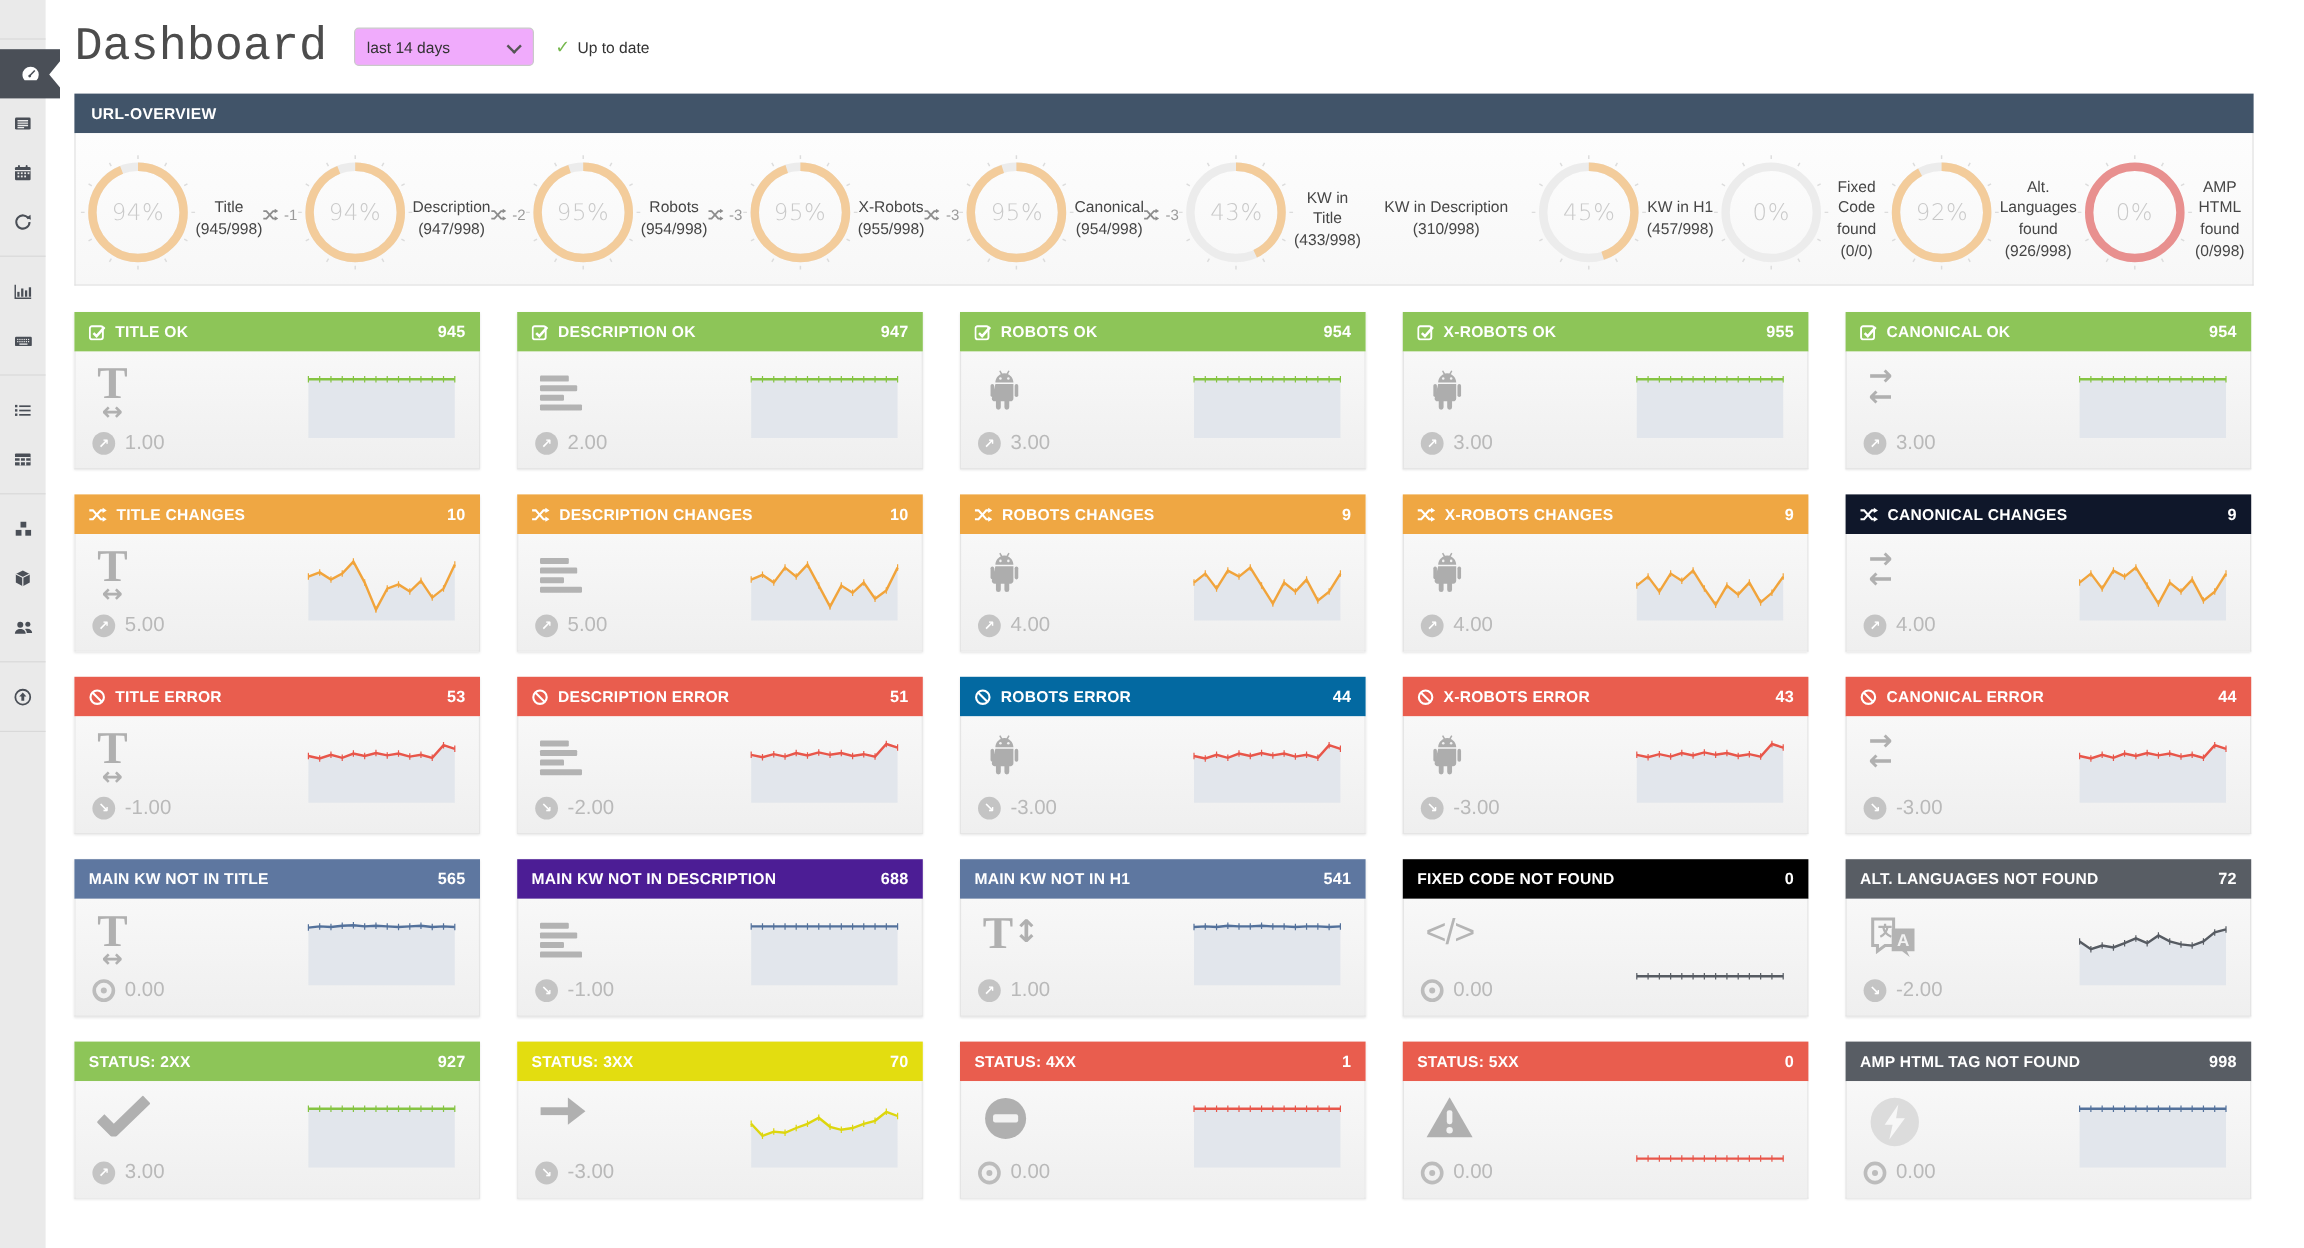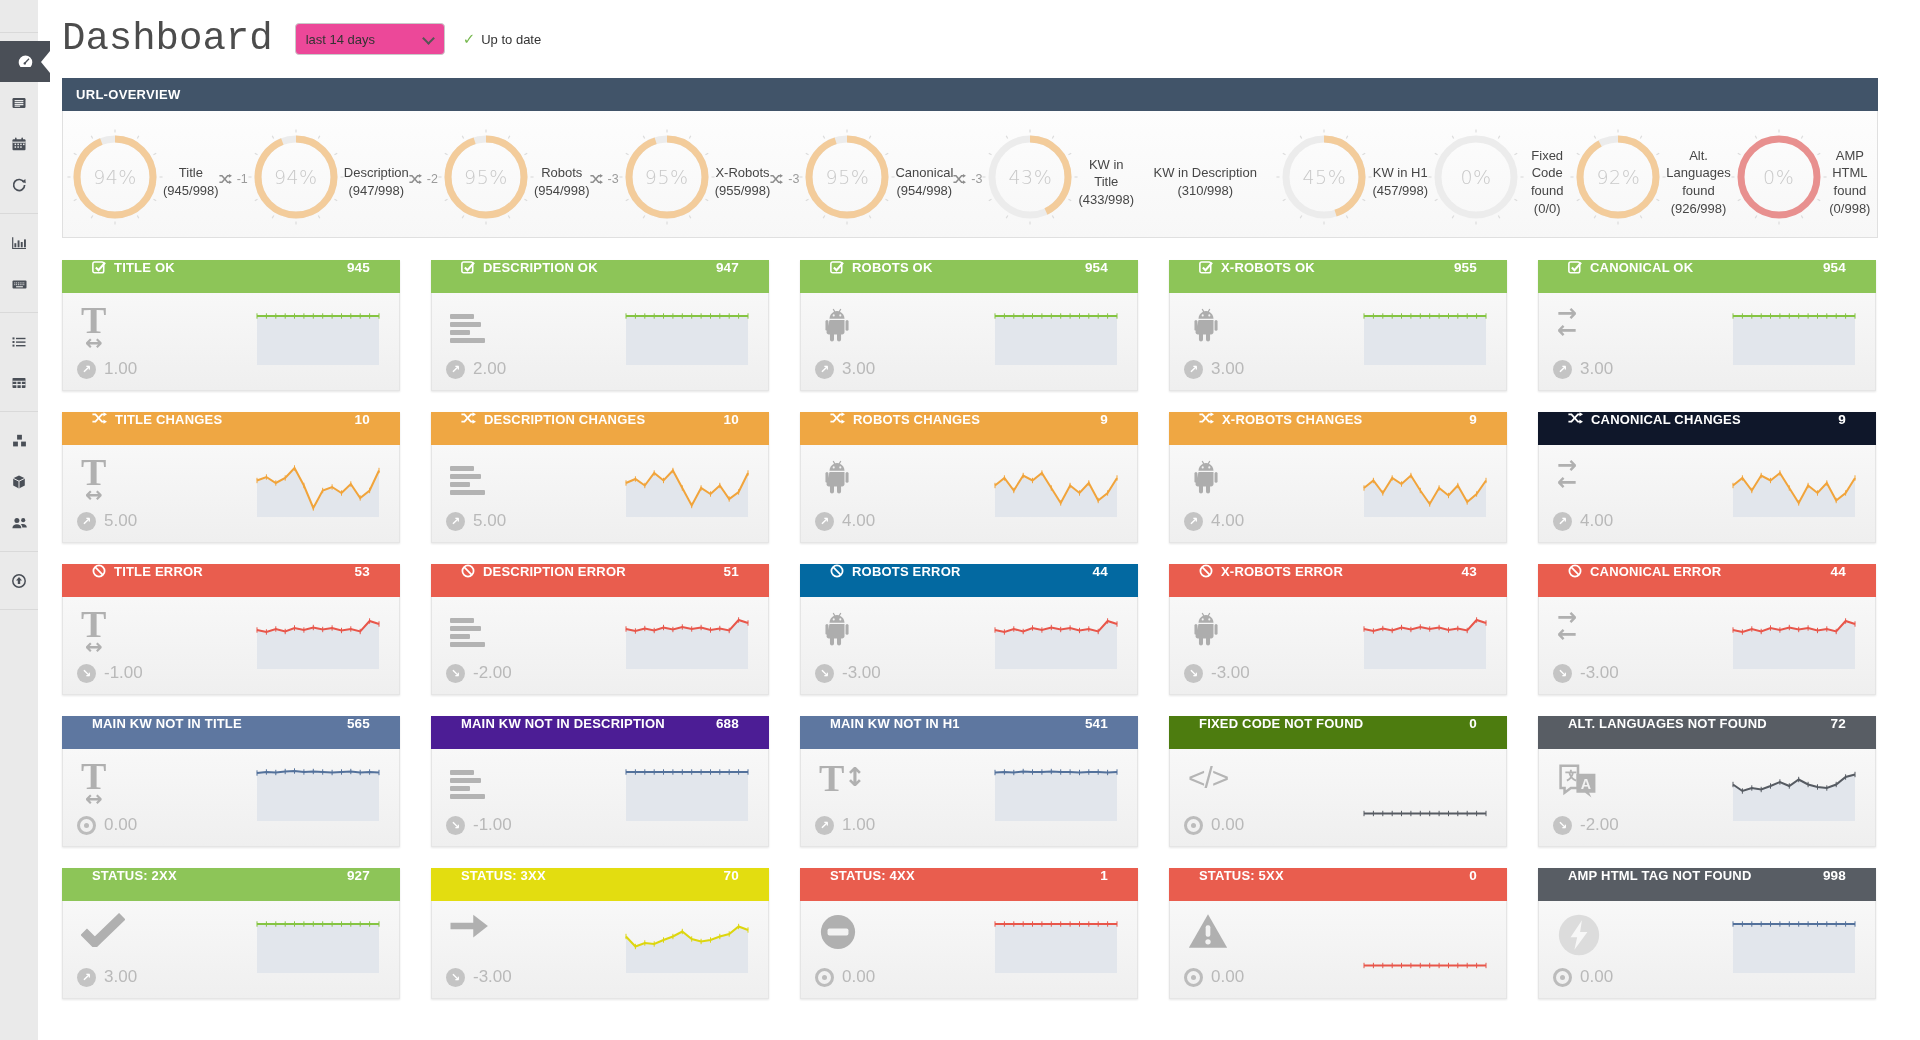--- a/index.html
+++ b/index.html
@@ -21,21 +21,21 @@
     margin-top:-11px; border-top:11px solid transparent;
     border-bottom:11px solid transparent; border-right:9px solid #fff; }
 
   
   .main { flex:1; padding:0 42px 0 24px; }
   .topbar { margin:12px 0; height:54px; display:flex; align-items:center; }
   .page-title { font-family:Liberation Mono, monospace; font-weight:200;
     font-size:39px; color:#4c4c4c; line-height:1; }
   .sel-wrap { position:relative; margin-left:22px; }
   .sel-wrap select { width:150px; height:32px; border:1px solid #c9c9c9;
-    border-radius:4px; background:#ec4899; font-size:13px; color:#333;
+    border-radius:4px; background:#f0abfc; font-size:13px; color:#333;
     padding:0 26px 0 10px; appearance:none; -webkit-appearance:none; outline:none;
     font-family:"Liberation Sans", sans-serif; }
   .sel-wrap::after { content:""; position:absolute; right:12px; top:11px;
     width:7px; height:7px; border-right:2px solid #555; border-bottom:2px solid #555;
     transform:rotate(45deg); pointer-events:none; }
   .uptodate { margin-left:18px; font-size:13px; color:#333; display:flex;
     align-items:center; gap:6px; }
   .uptodate .chk { color:#76b84e; font-family:"DejaVu Sans",sans-serif;
     font-weight:bold; font-size:15px; }
 
@@ -53,21 +53,21 @@
   .gauge-label { margin-top:10px; font-size:13px; color:#464646; text-align:center;
     line-height:1.35; max-width:152px; }
   .gauge-delta { margin-top:3px; font-size:12.5px; color:#9b9b9b; display:flex;
     align-items:center; gap:5px; }
   .gauge-delta svg { color:#8d8d8d; }
 
   
   .cards { margin-top:22px; display:grid; grid-template-columns:repeat(5,338px);
     gap:21px 31px; }
   .card { box-shadow:0 1px 2px rgba(0,0,0,.10); }
-  .card-head { height:33px; display:flex; align-items:flex-start; padding:0 30px;
+  .card-head { height:33px; display:flex; align-items:center; padding:0 12px;
     color:#fff; font-size:13px; font-weight:600; letter-spacing:.2px; }
   .ch-icon { display:flex; margin-right:8px; }
   .ch-value { margin-left:auto; font-size:13.5px; }
   .card-body { height:98px; position:relative; border:1px solid #e5e5e5; border-top:none;
     background:linear-gradient(180deg,#f8f8f8 ,#efefef); }
   .cb-icon { position:absolute; left:18px; top:12px; color:#adadad; }
   .cb-trend { position:absolute; left:14px; bottom:11px; display:flex;
     align-items:center; gap:8px; }
   .trend-ic { width:19px; height:19px; border-radius:50%; background:#c4c4c4;
     color:#fff; display:inline-flex; align-items:center; justify-content:center;
@@ -1289,21 +1289,21 @@
               <line x1="79.1" y1="8.3" x2="79.1" y2="13.7" stroke="#53719b" stroke-width="1"></line>
               <line x1="88.5" y1="8.8" x2="88.5" y2="14.2" stroke="#53719b" stroke-width="1"></line>
               <line x1="97.8" y1="8.3" x2="97.8" y2="13.7" stroke="#53719b" stroke-width="1"></line>
               <line x1="107.2" y1="8.3" x2="107.2" y2="13.7" stroke="#53719b" stroke-width="1"></line>
               <line x1="116.6" y1="8.8" x2="116.6" y2="14.2" stroke="#53719b" stroke-width="1"></line>
               <line x1="126.0" y1="8.3" x2="126.0" y2="13.7" stroke="#53719b" stroke-width="1"></line>
             </svg></span>
     </div>
   </div>
   <div class="card">
-    <div class="card-head" style="background:#4d7c0f">
+    <div class="card-head" style="background:#000000">
 
       <span class="ch-title">FIXED CODE NOT FOUND</span>
       <span class="ch-value">0</span>
     </div>
     <div class="card-body">
       <span class="cb-icon"><span class="bi-code">&lt;/&gt;</span></span>
       <div class="cb-trend">
         <span class="trend-ic zero">
               <span class="dot"></span>
             </span>

